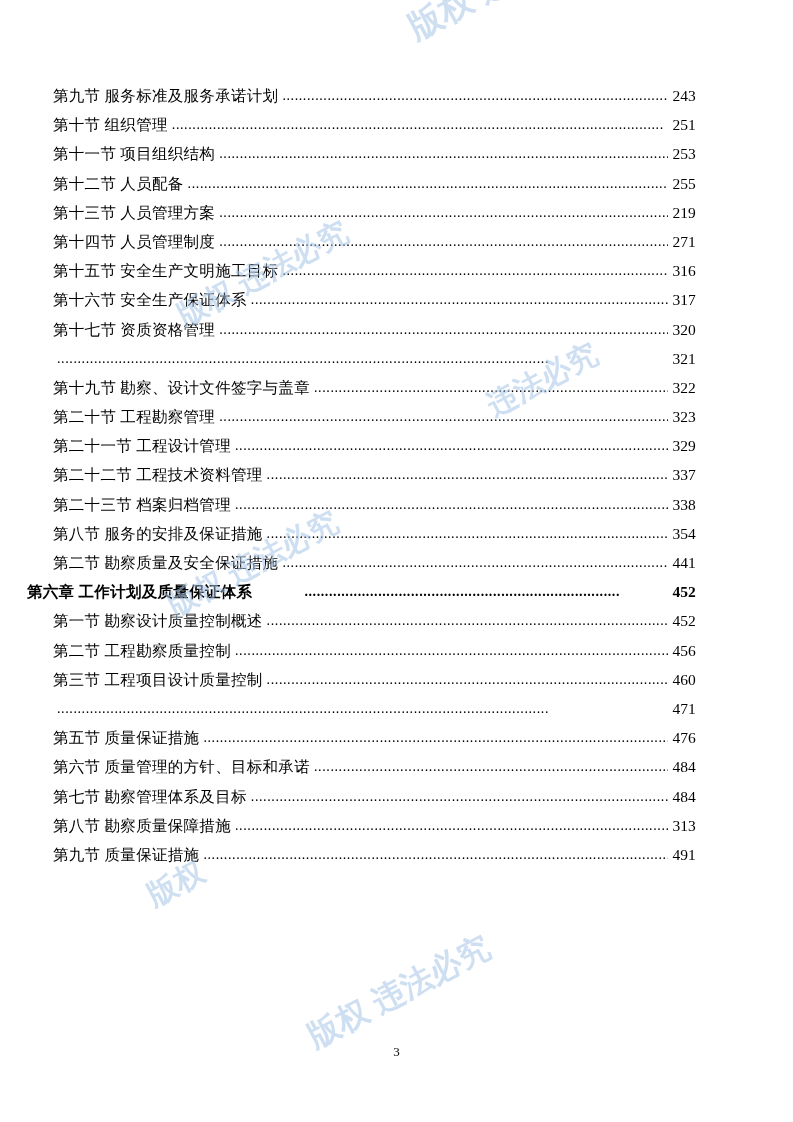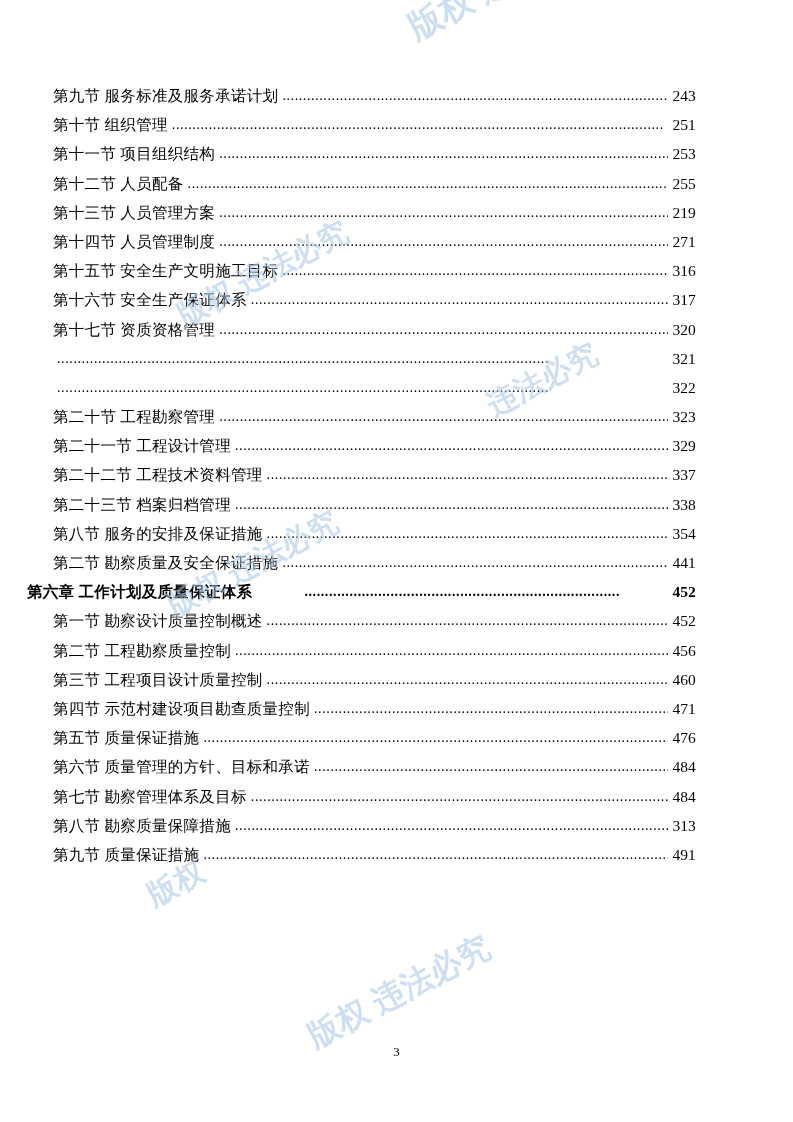--- a/index.html
+++ b/index.html
@@ -146,20 +146,21 @@
       <div class="toc-row indent">
         <span class="toc-title">第十七节  资质资格管理</span>
         <span class="toc-dots">........................................................................................................................</span>
         <span class="toc-page">320</span>
       </div>
       <div class="toc-row indent">
         <span class="toc-dots">........................................................................................................................</span>
         <span class="toc-page">321</span>
       </div>
       <div class="toc-row indent">
+        <span class="toc-title">第十九节  勘察、设计文件签字与盖章</span>
         <span class="toc-dots">........................................................................................................................</span>
         <span class="toc-page">322</span>
       </div>
       <div class="toc-row indent">
         <span class="toc-title">第二十节  工程勘察管理</span>
         <span class="toc-dots">........................................................................................................................</span>
         <span class="toc-page">323</span>
       </div>
       <div class="toc-row indent">
         <span class="toc-title">第二十一节  工程设计管理</span>
@@ -200,21 +201,20 @@
         <span class="toc-title">第二节  工程勘察质量控制</span>
         <span class="toc-dots">........................................................................................................................</span>
         <span class="toc-page">456</span>
       </div>
       <div class="toc-row indent">
         <span class="toc-title">第三节  工程项目设计质量控制</span>
         <span class="toc-dots">........................................................................................................................</span>
         <span class="toc-page">460</span>
       </div>
       <div class="toc-row indent">
-        <span class="toc-title">第四节  示范村建设项目勘查质量控制</span>
         <span class="toc-dots">........................................................................................................................</span>
         <span class="toc-page">471</span>
       </div>
       <div class="toc-row indent">
         <span class="toc-title">第五节  质量保证措施</span>
         <span class="toc-dots">........................................................................................................................</span>
         <span class="toc-page">476</span>
       </div>
       <div class="toc-row indent">
         <span class="toc-title">第六节  质量管理的方针、目标和承诺</span>

